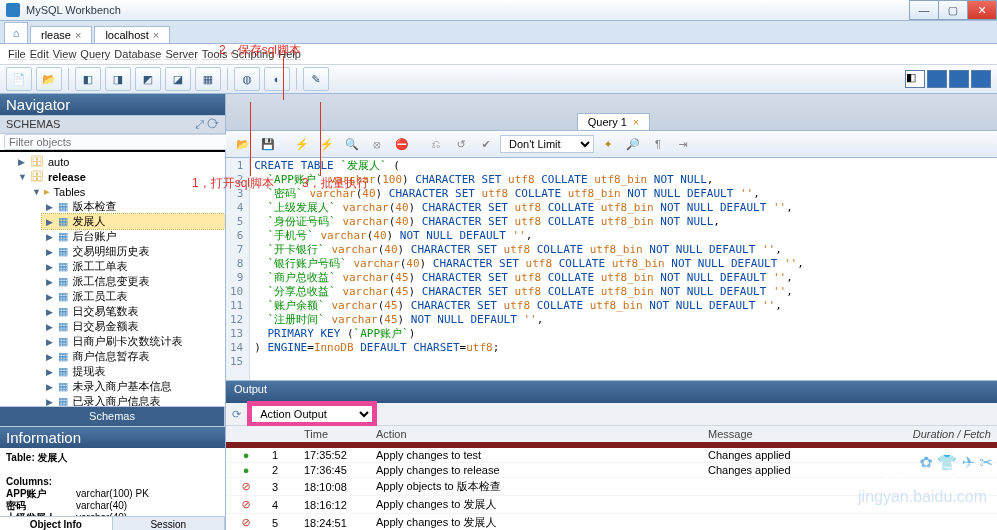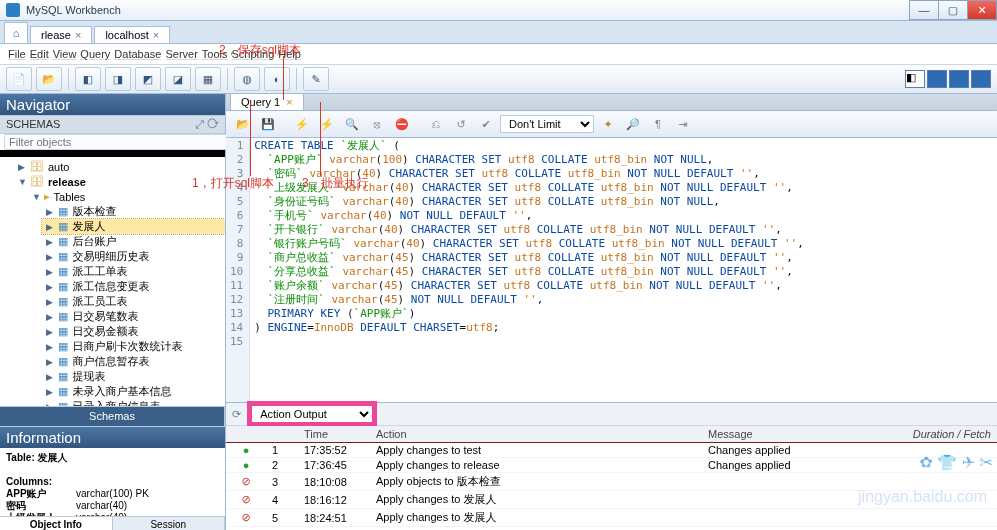--- a/index.html
+++ b/index.html
@@ -58,62 +58,62 @@
   .rl2 { left:283px; top:56px; height:44px;}
   .rl3 { left:320px; top:102px; height:74px;}
   .right-views { position:absolute; right:6px; display:flex; gap:2px;}
   .right-views .sq { width:18px; height:16px; border:1px solid #5a7ea8; }
   .right-views .sq.on { background:#2e6bb3; }
   .right-views .sq.off { background:#fff; }
   .main { display:flex; height:440px; }
   .sidebar { width:225px; background:#fff; border-right:1px solid #9fb9d6; display:flex; flex-direction:column;}
   .panel-header { background:#3a5f88; background:linear-gradient(to bottom,#4d76a3,#31557f); color:#fff; font-size:15px; padding:2px 6px; display:flex; justify-content:space-between; align-items:center;}
   .schemas-hd { background:#d5dde8; color:#333; padding:2px 6px; border-top:1px solid #b7cade; border-bottom:1px solid #b7cade; display:flex; justify-content:space-between;}
-  .filter { padding:0 4px; border-bottom:7px solid #000000;}
+  .filter { padding:0 4px; border-bottom:2px solid #000000;}
   .filter input { width:100%; border:1px solid #ccd6e2; border-radius:2px; padding:1px 4px; font-size:11px; background:#fafcff; }
   .tree { flex:1; overflow:auto; padding:2px 0 4px 0; font-size:11px; }
   .tree ul{ list-style:none; margin:0; padding-left:14px;}
   .tree .node { display:flex; align-items:center; gap:4px; padding:0 4px; height:15px; white-space: nowrap;}
   .tree .caret { width:8px; color:#4a6a8e; font-size:9px;}
   .db-icon { color:#d6a63a; }
   .folder-icon { color:#d6a63a; }
   .table-icon { color:#4a8bc2; }
   .node.sel { background:#ffe9a6; outline:1px dotted #caa94a; }
   .bottom-tabs { height:20px; display:flex; }
   .bt { flex:1; text-align:center; background:#e6ecf4; border-top:1px solid #b7cade; border-right:1px solid #b7cade; line-height:18px;}
   .bt.active { background:#3a5f88; color:#fff; }
   .info-box { border-top:1px solid #b7cade; background:#fff; font-size:10px;}
   .info-body { padding:4px 6px; height:60px; overflow:hidden; line-height:12px;}
   .info-body b{ font-weight:bold; }
   .info-tabs { display:flex; height:18px;}
   .info-tab { flex:1; text-align:center; background:#e6ecf4; border-top:1px solid #b7cade; border-right:1px solid #b7cade; line-height:16px;}
   .info-tab.active { background:#fff; font-weight:bold;}
   
   .workarea { flex:1; display:flex; flex-direction:column; background:#eef2f7;}
-  .query-tabs { height:16px; background:linear-gradient(to bottom,#d4dce7,#c6d2e0); display:flex; align-items:flex-end; padding-left:4px;}
+  .query-tabs { height:36px; background:linear-gradient(to bottom,#d4dce7,#c6d2e0); display:flex; align-items:flex-end; padding-left:4px;justify-content:center;}
   .qt { background:#fff; border:1px solid #9fb9d6; border-bottom:none; padding:2px 10px; display:flex; align-items:center; gap:6px;}
   .qt .x{ color:#c28a1e;}
   .query-toolbar { height:26px; background:linear-gradient(to bottom,#f9fbfe,#e3ebf5); border-top:1px solid #9fb9d6; border-bottom:1px solid #9fb9d6; display:flex; align-items:center; gap:3px; padding-left:6px;}
   .qtb-btn{ width:22px; height:20px; display:flex; align-items:center; justify-content:center; color:#b88a1e;}
   .qtb-btn.blue{ color:#2e6bb3;}
   .qtb-btn.gray{ color:#888;}
   .qtb-btn.red{ color:#c23a2c;}
   .limit-sel { border:1px solid #b7cade; font-size:11px; padding:1px 16px 1px 4px; background:#fff;}
   .editor-wrap { flex:1; display:flex; background:#fff; border-bottom:1px solid #9fb9d6; overflow:hidden;}
   .gutter { background:#eef3fa; border-right:1px solid #d4dfed; text-align:right; padding:1px 6px 1px 4px; color:#7a8ca2; font-family:Consolas,monospace; font-size:11px; line-height:14px; user-select:none;}
   .code { font-family:Consolas,monospace; font-size:11px; line-height:14px; padding:1px 4px; white-space:pre; color:#111;}
   .kw-blue { color:#0a49a4; font-weight:normal;}
   .kw-green { color:#0a8f0a; }
   .kw-orange { color:#c7721d; }
   .output-head { height:18px; background:linear-gradient(to bottom,#4d76a3,#31557f); color:#fff; padding:2px 8px;}
   .output-bar { height:22px; background:#eef2f7; border-bottom:1px solid #cdd7e3; display:flex; align-items:center; gap:6px; padding-left:6px;}
   .output-sel{ border:5px solid #ec4899; font-size:11px; padding:1px 4px; background:#fff; width:130px;}
   .output-table { height:108px; background:#fff; overflow:hidden; }
   table.out{ width:100%; border-collapse:collapse; font-size:11px;}
-  table.out th{ background:#eef2f7; border-bottom:1px solid #7f1d1d; text-align:left; font-weight:normal; padding:2px 6px; color:#444;}
+  table.out th{ background:#eef2f7; border-bottom:6px solid #7f1d1d; text-align:left; font-weight:normal; padding:2px 6px; color:#444;}
   table.out td{ padding:1px 6px; border-bottom:1px solid #f1f4f9; }
   .status-ok{ color:#2e9a2e;}
   .status-err{ color:#c23a2c;}
   
   .wm { position:absolute; right:10px; bottom:24px; color:rgba(255,255,255,0.65); font-size:22px; pointer-events:none; text-align:right;}
   .wm small{ display:block; font-size:16px; color:rgba(200,220,240,0.8);}
   .wm-r { position:absolute; right:4px; bottom:58px; display:flex; gap:6px; color:#6db4e8; font-size:16px; pointer-events:none;}
 </style>
 </head>
 <body>
@@ -391,20 +391,21 @@
   <span class="kw-green">`银行账户号码`</span> <span class="kw-orange">varchar</span>(<span class="kw-orange">40</span>) <span class="kw-blue">CHARACTER</span> <span class="kw-blue">SET</span> <span class="kw-orange">utf8</span> <span class="kw-blue">COLLATE</span> <span class="kw-orange">utf8_bin</span> <span class="kw-blue">NOT</span> <span class="kw-blue">NULL</span> <span class="kw-blue">DEFAULT</span> <span class="kw-orange">''</span>,
   <span class="kw-green">`商户总收益`</span> <span class="kw-orange">varchar</span>(<span class="kw-orange">45</span>) <span class="kw-blue">CHARACTER</span> <span class="kw-blue">SET</span> <span class="kw-orange">utf8</span> <span class="kw-blue">COLLATE</span> <span class="kw-orange">utf8_bin</span> <span class="kw-blue">NOT</span> <span class="kw-blue">NULL</span> <span class="kw-blue">DEFAULT</span> <span class="kw-orange">''</span>,
   <span class="kw-green">`分享总收益`</span> <span class="kw-orange">varchar</span>(<span class="kw-orange">45</span>) <span class="kw-blue">CHARACTER</span> <span class="kw-blue">SET</span> <span class="kw-orange">utf8</span> <span class="kw-blue">COLLATE</span> <span class="kw-orange">utf8_bin</span> <span class="kw-blue">NOT</span> <span class="kw-blue">NULL</span> <span class="kw-blue">DEFAULT</span> <span class="kw-orange">''</span>,
   <span class="kw-green">`账户余额`</span> <span class="kw-orange">varchar</span>(<span class="kw-orange">45</span>) <span class="kw-blue">CHARACTER</span> <span class="kw-blue">SET</span> <span class="kw-orange">utf8</span> <span class="kw-blue">COLLATE</span> <span class="kw-orange">utf8_bin</span> <span class="kw-blue">NOT</span> <span class="kw-blue">NULL</span> <span class="kw-blue">DEFAULT</span> <span class="kw-orange">''</span>,
   <span class="kw-green">`注册时间`</span> <span class="kw-orange">varchar</span>(<span class="kw-orange">45</span>) <span class="kw-blue">NOT</span> <span class="kw-blue">NULL</span> <span class="kw-blue">DEFAULT</span> <span class="kw-orange">''</span>,
   <span class="kw-blue">PRIMARY</span> <span class="kw-blue">KEY</span> (<span class="kw-green">`APP账户`</span>)
 ) <span class="kw-blue">ENGINE</span>=<span class="kw-orange">InnoDB</span> <span class="kw-blue">DEFAULT</span> <span class="kw-blue">CHARSET</span>=<span class="kw-orange">utf8</span>;
 
 </div>
     </div>
+    <div class="output-head">Output</div>
     <div class="output-bar">
       <span style="color:#5a7ea8;">⟳</span>
       <select class="output-sel"><option>Action Output</option></select>
     </div>
     <div class="output-table">
       <table class="out">
         <thead>
             <tr>
           <th style="width:28px;"></th>
           <th style="width:20px;"></th>

